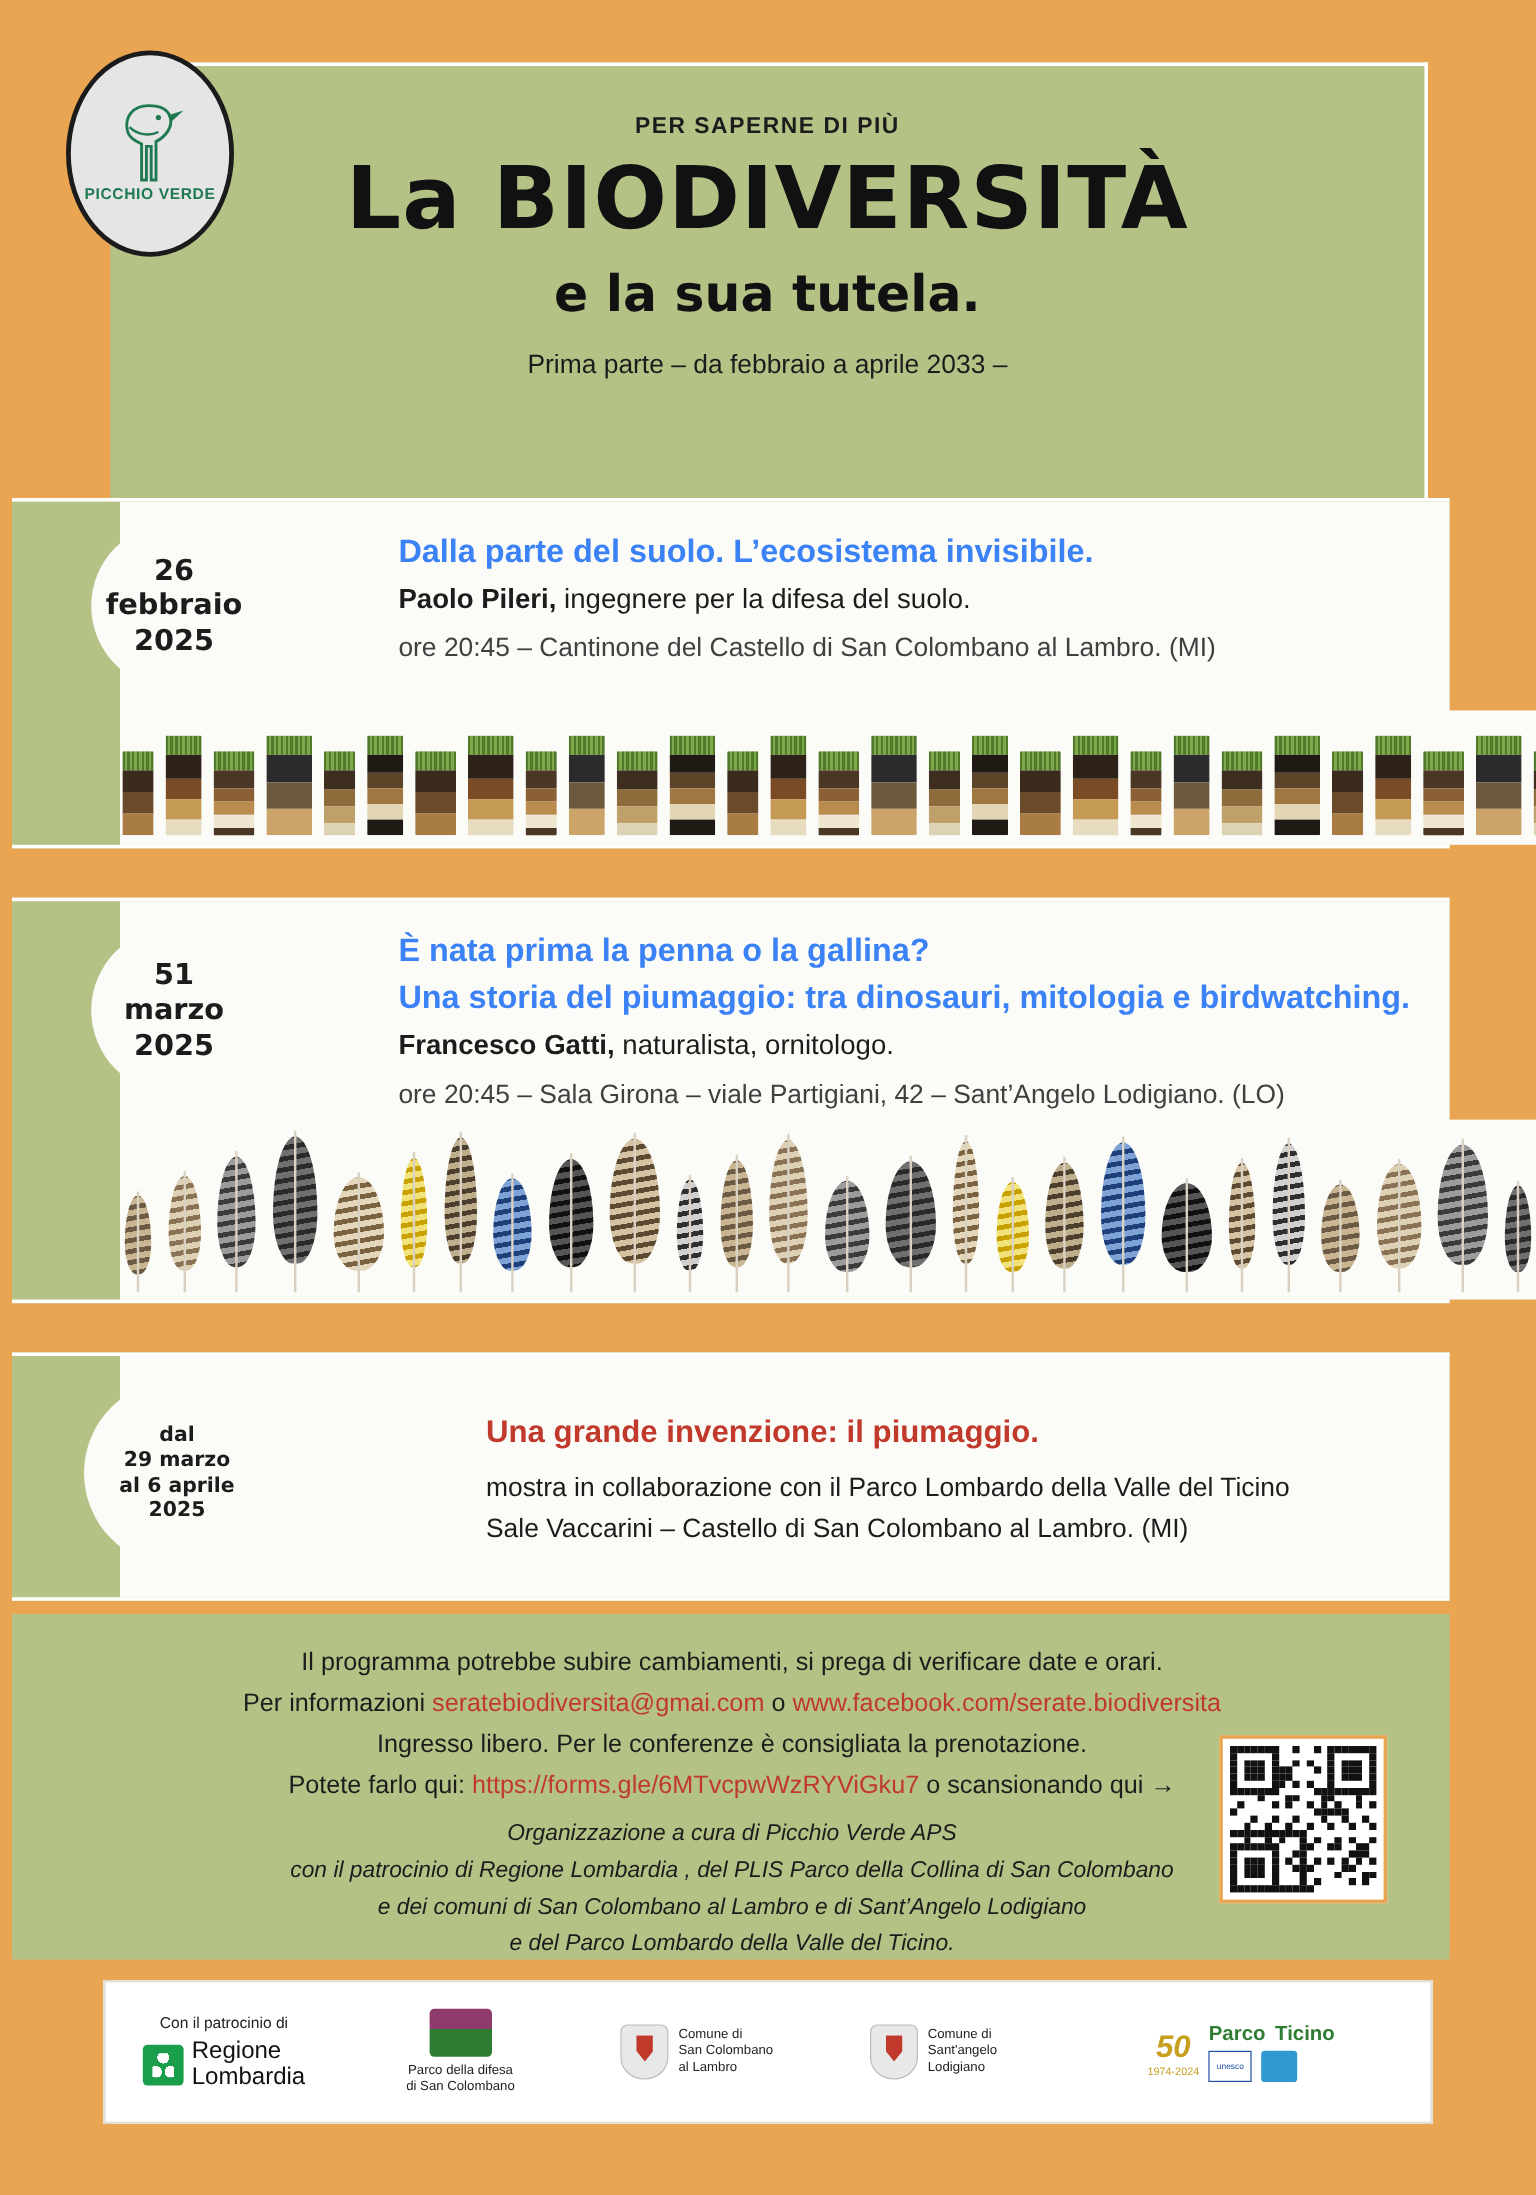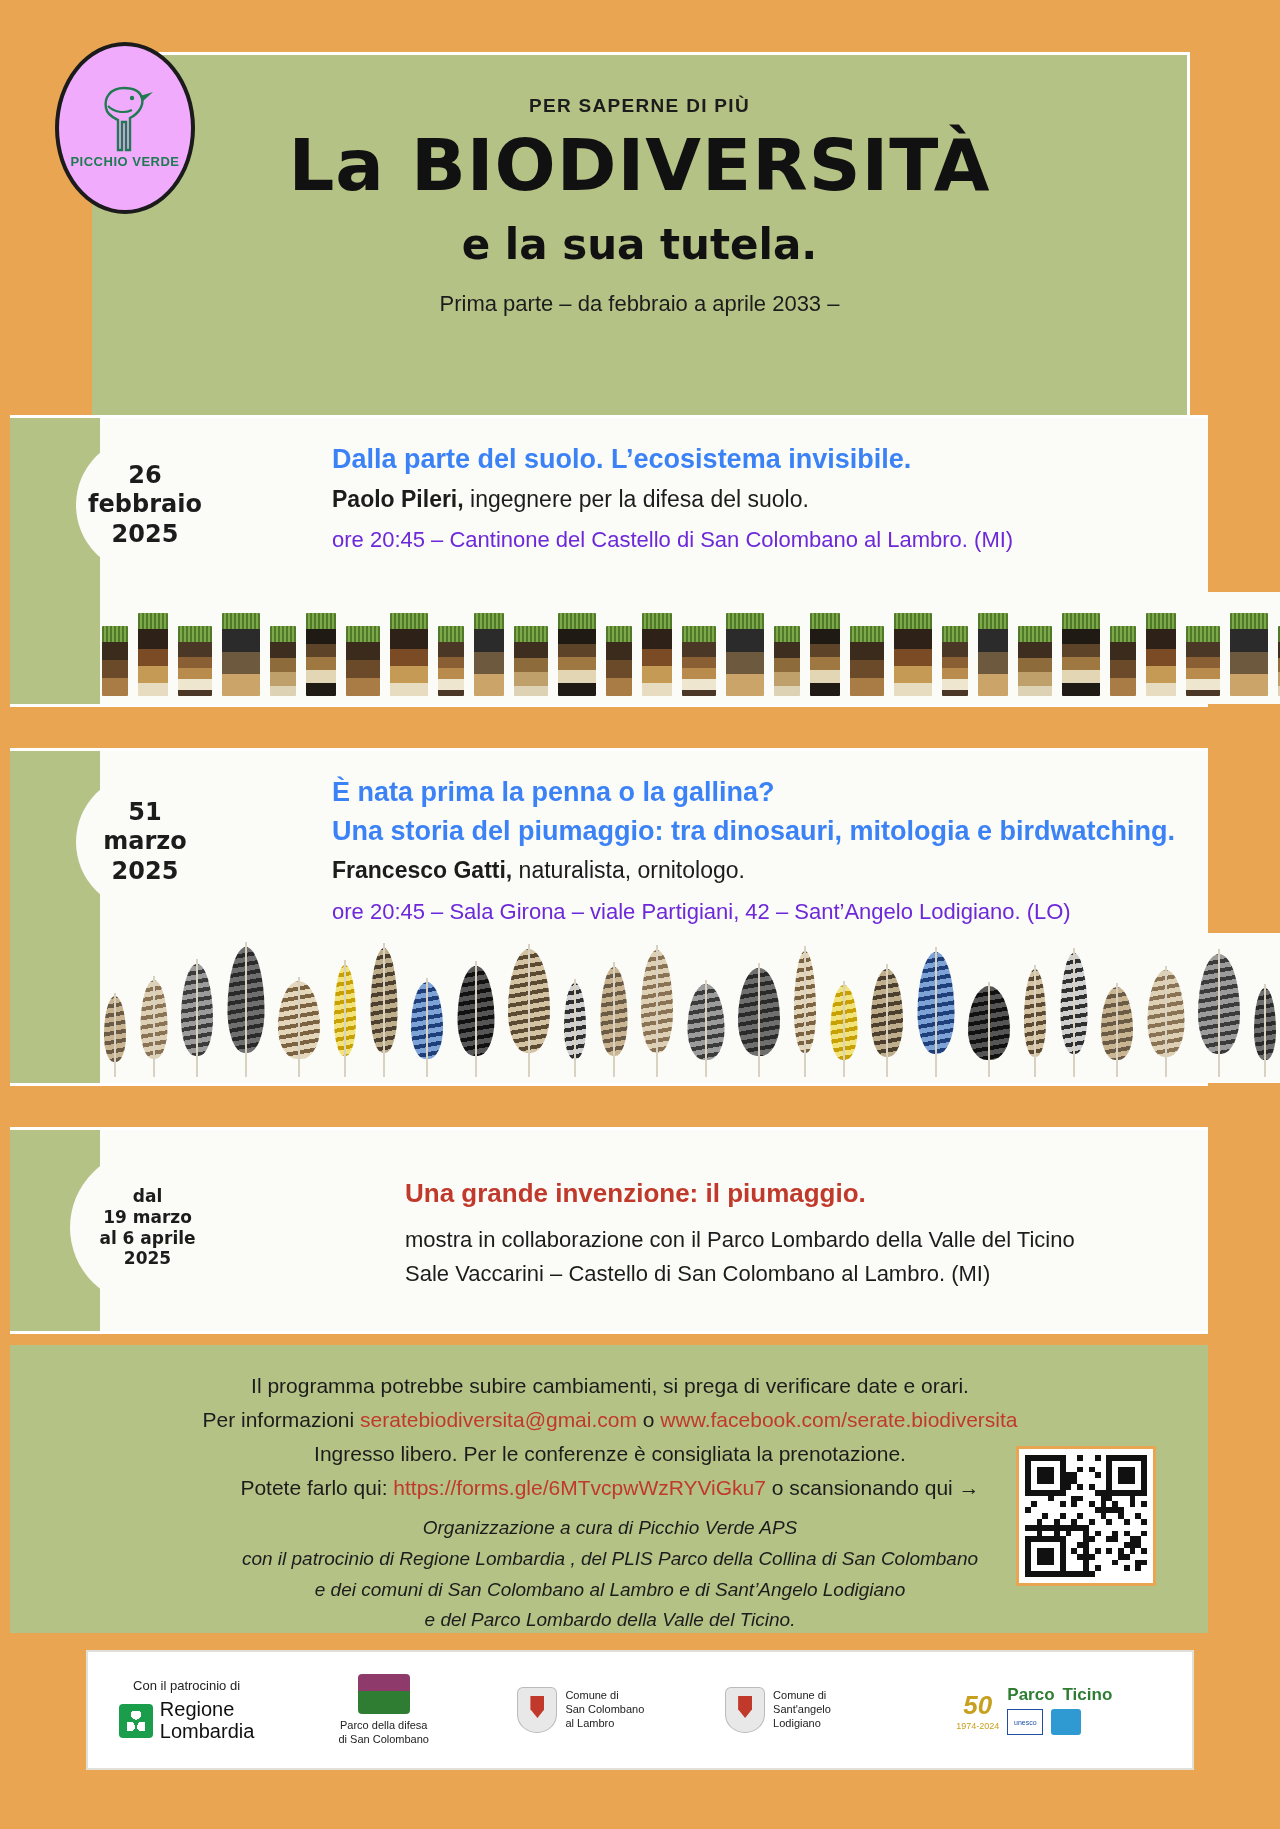--- a/index.html
+++ b/index.html
@@ -64,21 +64,21 @@
     font-size: 22px;
     color: #1c1c1c;
   }
 
   
   .logo-badge {
     position: absolute;
     left: 55px; top: 42px;
     width: 140px; height: 172px;
     border-radius: 50%;
-    background: #f0abfc;
+    background: #e5e5e5;
     border: 4px solid #1b1b1b;
     z-index: 6;
   }
   .logo-bird {
     position: absolute;
     left: 50%; top: 36px;
     transform: translateX(-50%);
     width: 62px; height: 74px;
   }
   .logo-text {
@@ -141,21 +141,21 @@
   }
   .ev-speaker {
     font-size: 23px;
     color: #1c1c1c;
     margin-top: 8px;
     line-height: 1.3;
   }
   .ev-speaker b { font-weight: bold; }
   .ev-where {
     font-size: 22px;
-    color: #6d28d9;
+    color: #404040;
     margin-top: 12px;
     line-height: 1.3;
   }
 
   .ev3-text { position: absolute; left: 305px; top: 48px; right: 20px; }
   .ev3-title {
     color: #c0392b;
     font-size: 26px;
     font-weight: bold;
     margin-bottom: 14px;
@@ -691,21 +691,21 @@
   <div class="panel panel-3">
     <div class="inner-white">
       <div class="ev3-text">
         <div class="ev3-title">Una grande invenzione: il piumaggio.</div>
         <div class="ev3-line">mostra in collaborazione con il Parco Lombardo della Valle del Ticino</div>
         <div class="ev3-line">Sale Vaccarini – Castello di San Colombano al Lambro. (MI)</div>
       </div>
     </div>
     <div class="datecircle dc3">
       <span>dal</span>
-      <span>19 marzo</span>
+      <span>29 marzo</span>
       <span>al 6 aprile</span>
       <span>2025</span>
     </div>
   </div>
 
   <div class="info-block">
     <div class="info-inner">
       <div class="info-lines">
         <div>Il programma potrebbe subire cambiamenti, si prega di verificare date e orari.</div>
         <div>

